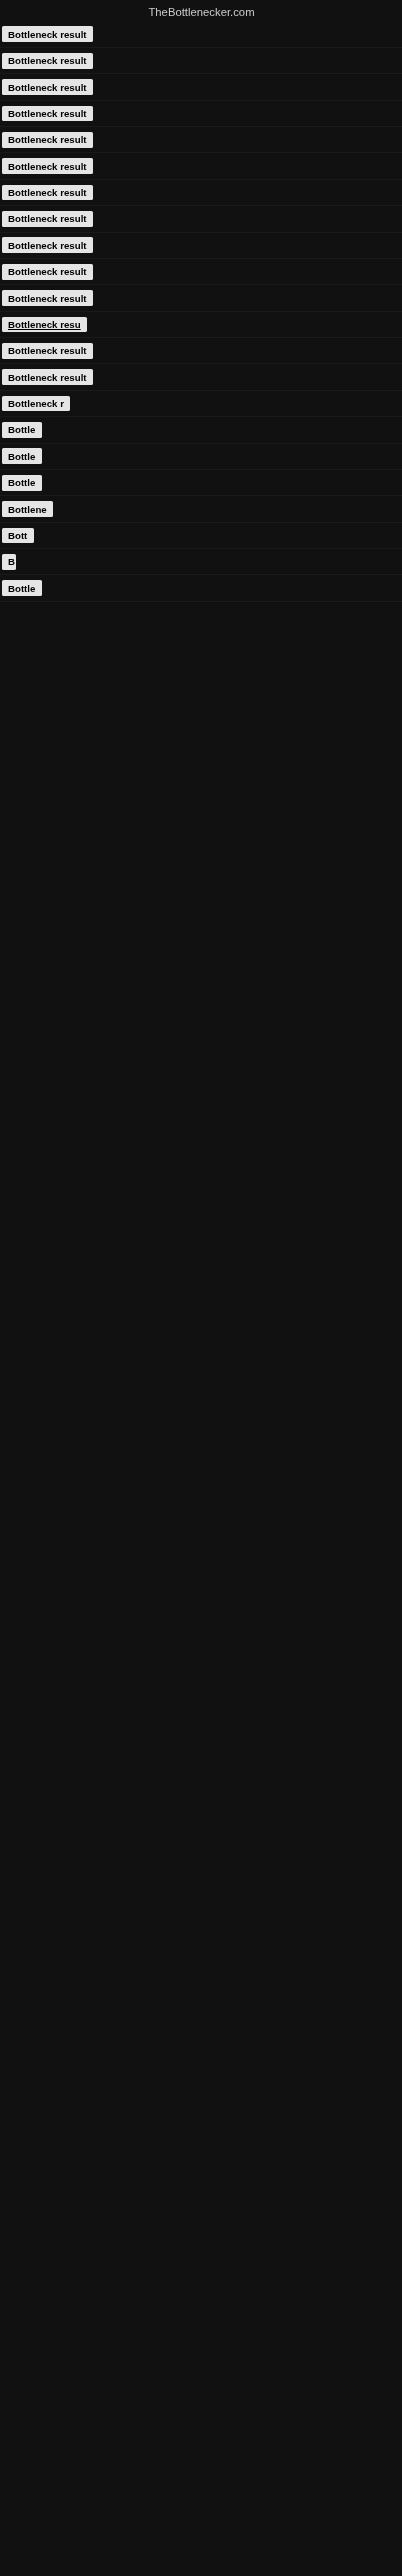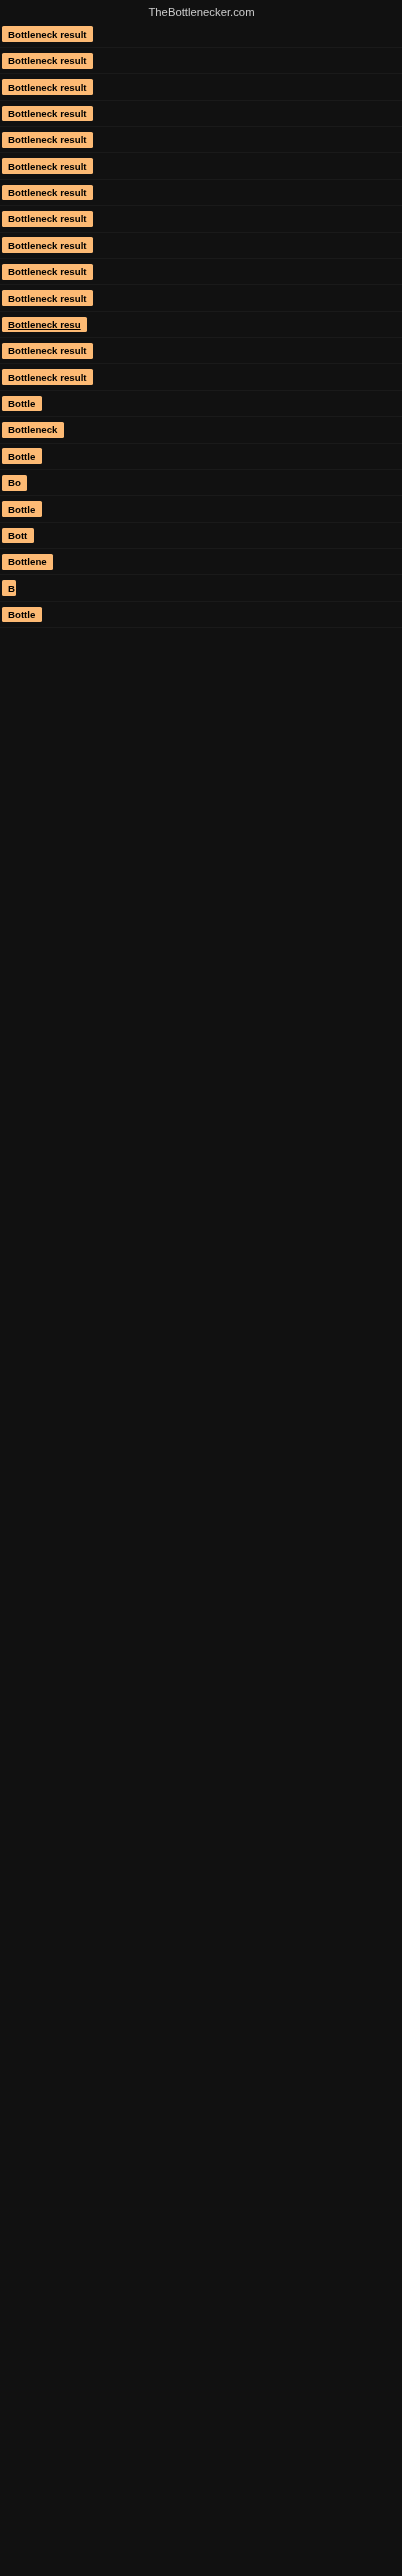--- a/index.html
+++ b/index.html
@@ -18,21 +18,21 @@
 
     .site-title {
       text-align: center;
       color: #ccc;
       font-size: 11.3px;
       padding: 6.4px 0 3.2px 0;
     }
 
     .bottleneck-badge {
       display: inline-block;
-      background-color: #fdba74;
+      background-color: #e5e5e5;
       color: #000;
       font-size: 9.7px;
       font-weight: bold;
       padding: 2.4px 6.4px;
       border-radius: 1.6px;
       white-space: nowrap;
       overflow: hidden;
     }
 
     .row {
@@ -86,39 +86,36 @@
     <div class="row">
       <span class="bottleneck-badge" style="max-width: 105px; text-decoration: underline;">Bottleneck resu</span>
     </div>
     <div class="row">
       <span class="bottleneck-badge" style="max-width: 113px;">Bottleneck result</span>
     </div>
     <div class="row">
       <span class="bottleneck-badge" style="max-width: 105px;">Bottleneck result</span>
     </div>
     <div class="row">
-      <span class="bottleneck-badge" style="max-width: 58px;">Bottle</span>
+      <span class="bottleneck-badge" style="max-width: 81px;">Bottleneck r</span>
     </div>
     <div class="row">
-      <span class="bottleneck-badge" style="max-width: 68px;">Bottleneck</span>
+      <span class="bottleneck-badge" style="max-width: 58px;">Bottle</span>
     </div>
     <div class="row">
       <span class="bottleneck-badge" style="max-width: 50px;">Bottle</span>
     </div>
     <div class="row">
-      <span class="bottleneck-badge" style="max-width: 27px;">Bo</span>
-    </div>
-    <div class="row">
       <span class="bottleneck-badge" style="max-width: 50px;">Bottle</span>
     </div>
     <div class="row">
-      <span class="bottleneck-badge" style="max-width: 39px;">Bott</span>
+      <span class="bottleneck-badge" style="max-width: 61px;">Bottlene</span>
     </div>
     <div class="row">
-      <span class="bottleneck-badge" style="max-width: 61px;">Bottlene</span>
+      <span class="bottleneck-badge" style="max-width: 39px;">Bott</span>
     </div>
     <div class="row">
       <span class="bottleneck-badge" style="max-width: 14.5px;">B</span>
     </div>
     <div class="row">
       <span class="bottleneck-badge" style="max-width: 50px;">Bottle</span>
     </div>
   </div>
 
 

